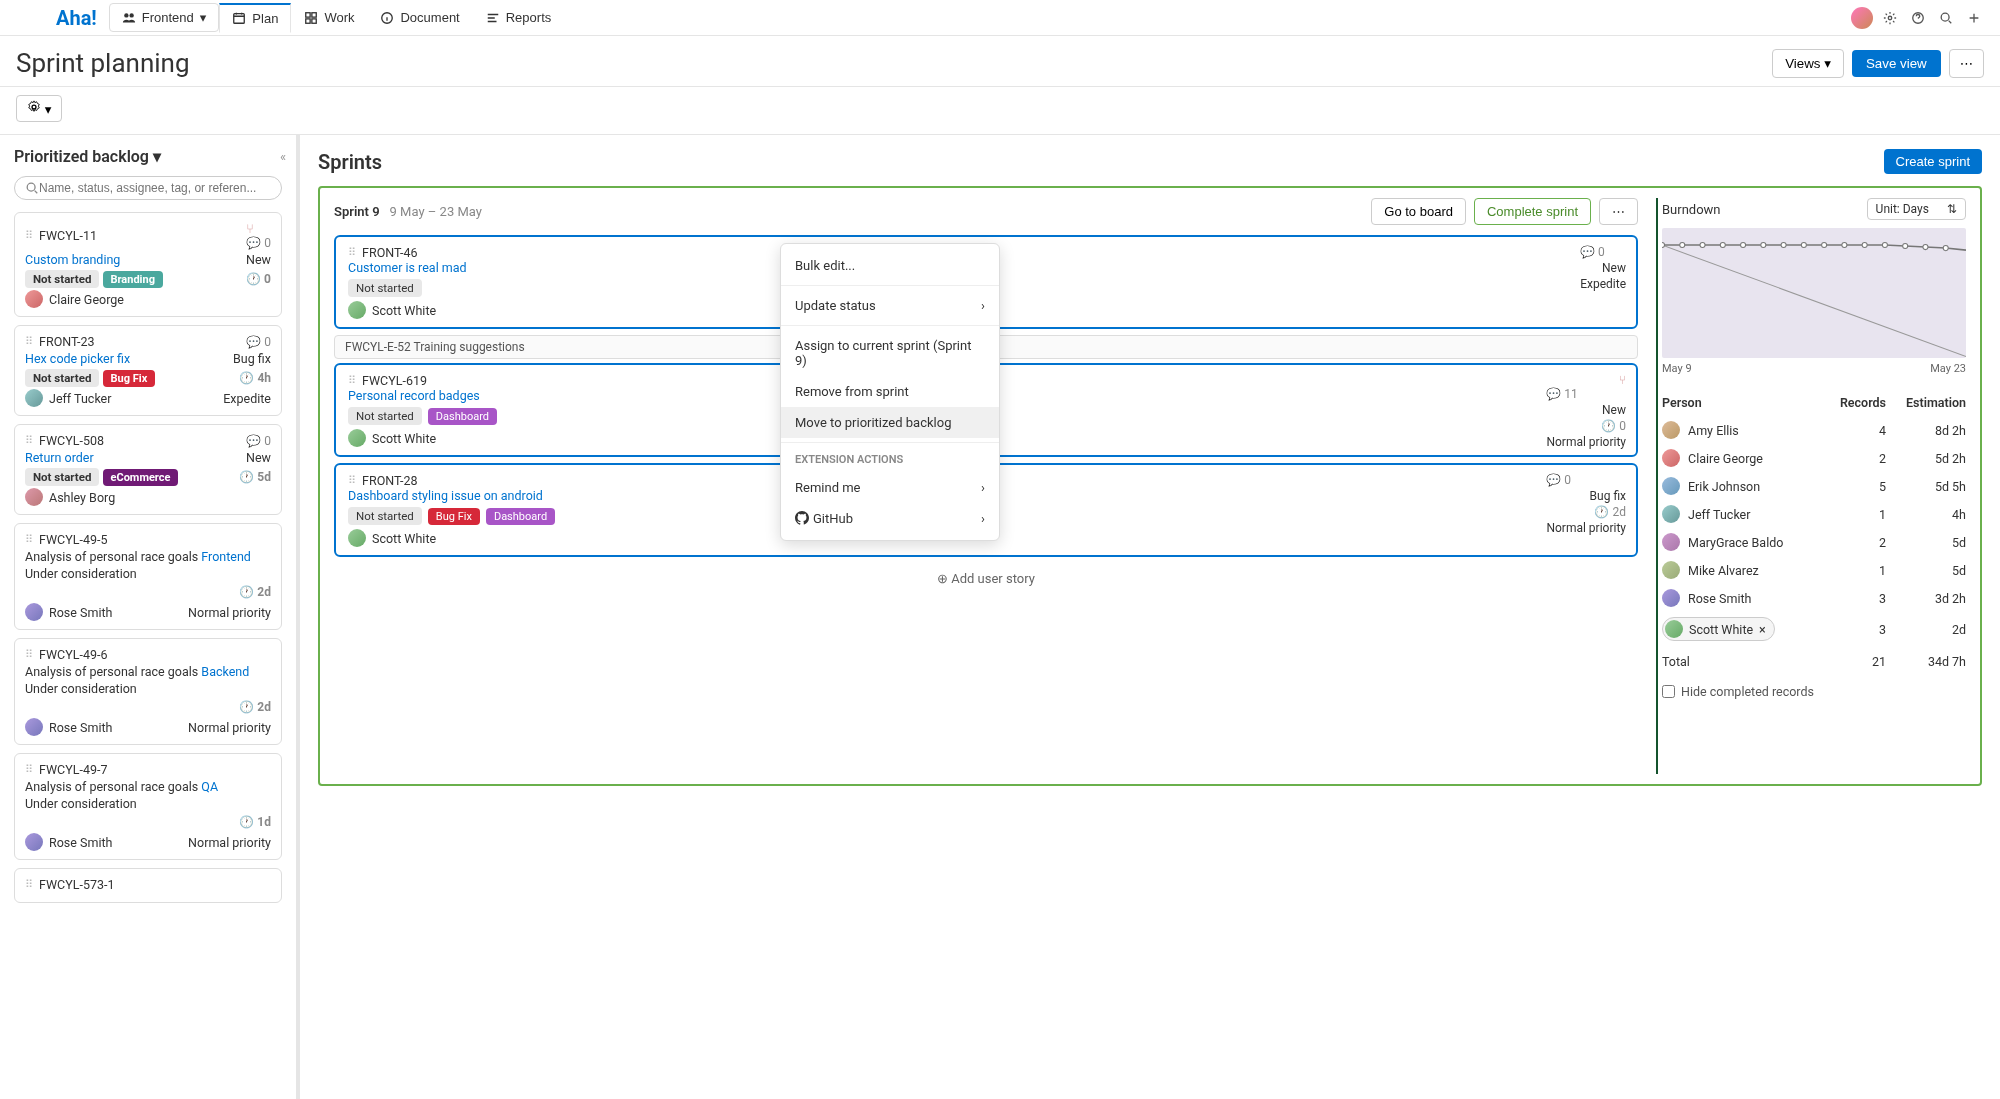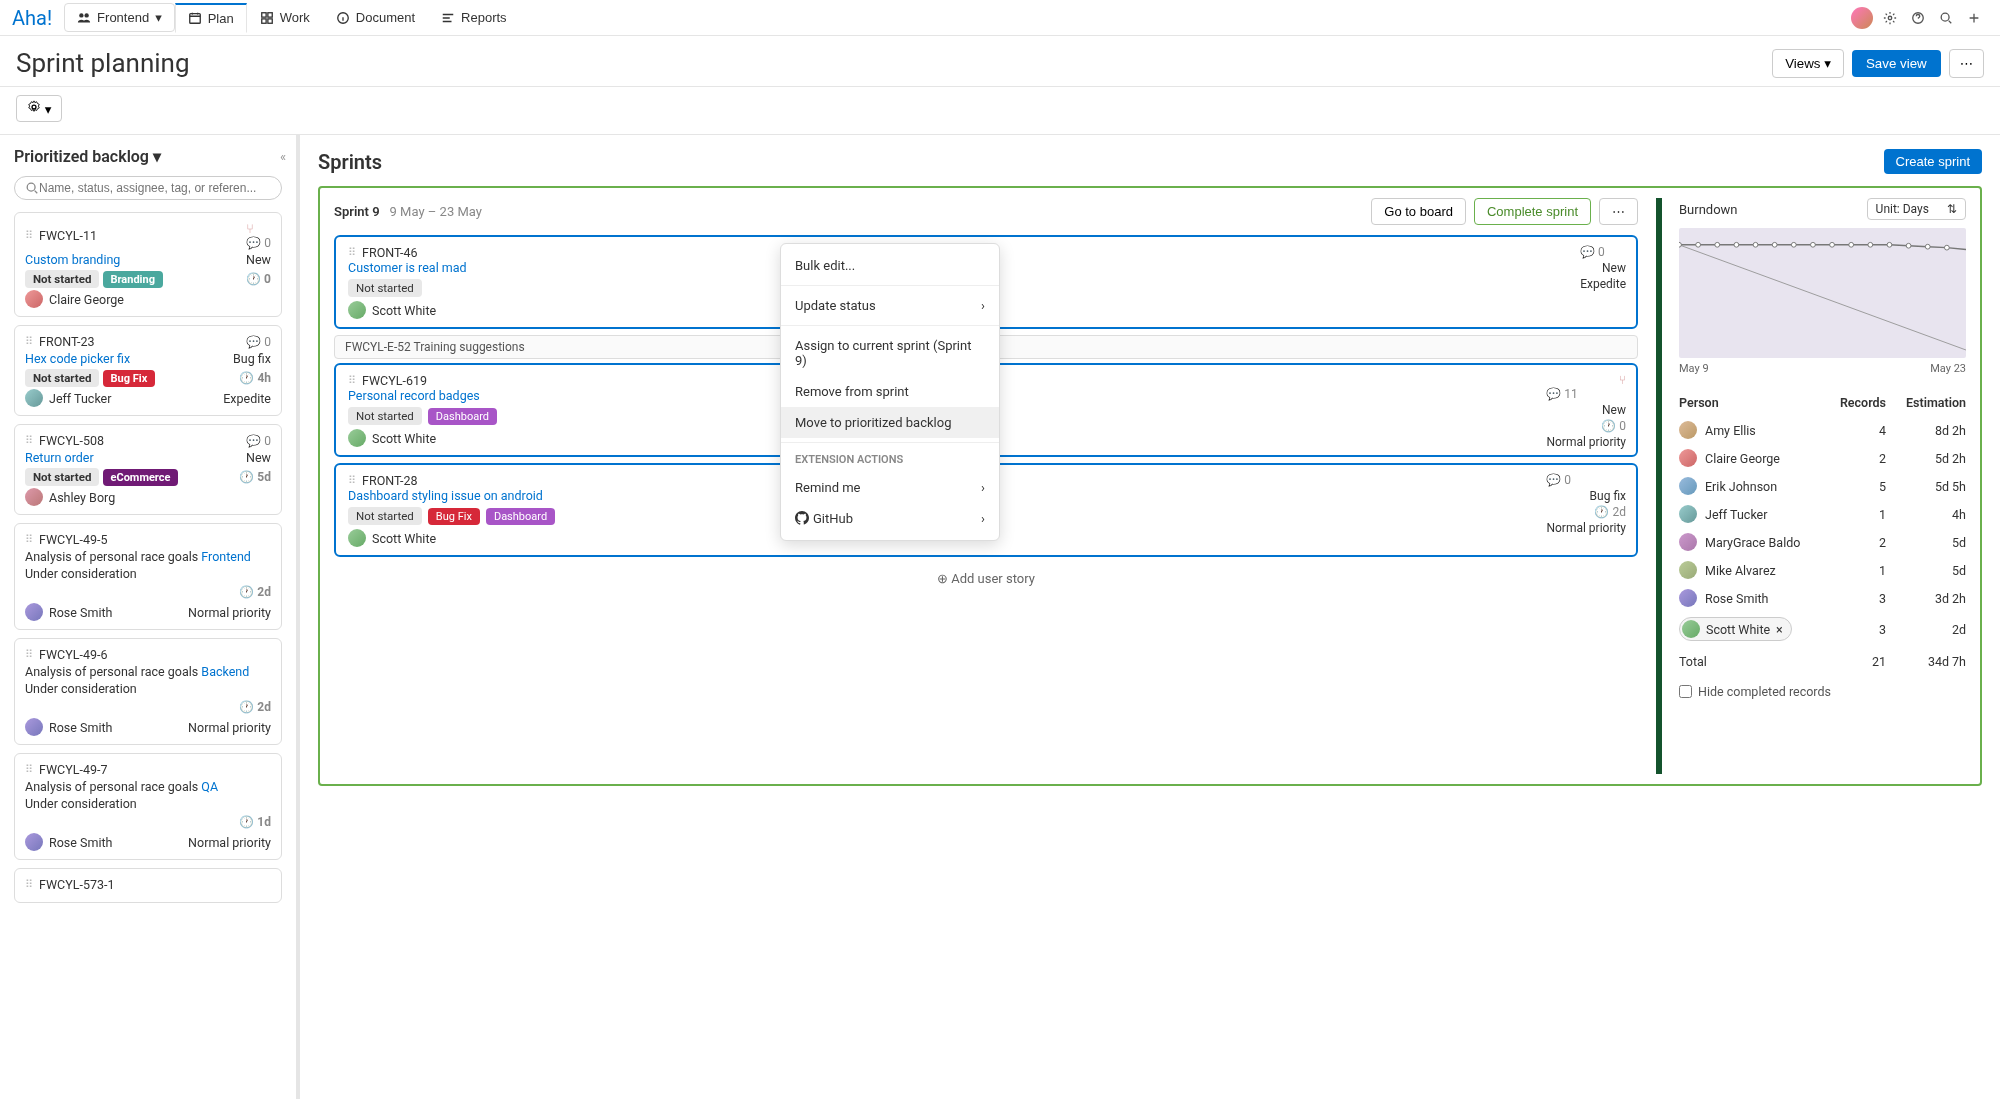--- a/index.html
+++ b/index.html
@@ -1,18 +1,18 @@
 <!DOCTYPE html>
 <html><head>
 <meta charset="utf-8">
 <style>
 * { box-sizing: border-box; margin: 0; padding: 0; }
 body { font-family: -apple-system, BlinkMacSystemFont, "Segoe UI", Roboto, sans-serif; font-size: 13px; color: #333; background: #fff; }
 .topnav { display: flex; align-items: center; height: 36px; border-bottom: 1px solid #e5e5e5; padding: 0 12px; }
-.logo { font-size: 20px; font-weight: 400; color: #0073cf; margin-right: 12px; }
+.logo { font-size: 20px; font-weight: 700; color: #0073cf; margin-right: 12px; margin-left: 44px; }
 .nav-btn { display: flex; align-items: center; gap: 6px; padding: 6px 12px; border: 1px solid transparent; background: none; cursor: pointer; font-size: 13px; color: #333; border-radius: 4px; }
 .nav-btn.bordered { border: 1px solid #ddd; }
 .nav-btn.active { background: #fff; border-top: 2px solid #0073cf; border-left: 1px solid #e5e5e5; border-right: 1px solid #e5e5e5; border-radius: 0; }
 .nav-spacer { flex: 1; }
 .icon-btn { width: 28px; height: 28px; display: flex; align-items: center; justify-content: center; cursor: pointer; color: #555; border-radius: 4px; }
 .avatar-sm { width: 22px; height: 22px; border-radius: 50%; background: linear-gradient(135deg,#f7b,#c85); }
 .subheader { display: flex; align-items: center; padding: 12px 16px 8px; border-bottom: 1px solid #e5e5e5; }
 .page-title { font-size: 26px; font-weight: 400; flex: 1; }
 .views-btn { padding: 6px 12px; border: 1px solid #ccc; background: #fff; border-radius: 4px; cursor: pointer; margin-right: 8px; }
 .save-view { padding: 6px 14px; background: #0073cf; color: #fff; border: none; border-radius: 4px; cursor: pointer; font-weight: 500; }
@@ -62,21 +62,21 @@
 .sprint-dates { color: #888; }
 .sprint-head-right { margin-left: auto; display: flex; gap: 8px; }
 .btn-outline { padding: 5px 12px; border: 1px solid #ccc; background: #fff; border-radius: 4px; cursor: pointer; font-size: 13px; }
 .btn-outline.green { color: #4a8b2a; border-color: #6ab04c; }
 .story-card { border: 2px solid #0073cf; border-radius: 6px; padding: 8px 12px; margin-bottom: 6px; font-size: 12.5px; position: relative; background: #fff; }
 .placeholder-row { border: 1px solid #ddd; border-radius: 4px; padding: 4px 10px; font-size: 12px; color: #555; margin-bottom: 4px; background:#fafafa; }
 .story-meta-right { position: absolute; right: 10px; top: 8px; text-align: right; font-size: 12px; }
 .story-meta-right div { margin-bottom: 2px; }
 .tags-row { display: flex; gap: 6px; align-items: center; margin: 4px 0; }
 .add-story { text-align: center; color: #666; padding: 8px; cursor: pointer; }
-.sprint-right { width: 310px; border-left: 6px solid #14532d; padding-left: 17px; }
+.sprint-right { width: 310px; border-left: 2px solid #14532d; padding-left: 4px; }
 .burndown-hdr { display: flex; align-items: center; justify-content: space-between; margin-bottom: 8px; }
 .unit-sel { padding: 3px 8px; border: 1px solid #ccc; border-radius: 4px; font-size: 12px; display:flex; align-items:center; gap:18px;}
 .burndown-chart { height: 130px; background: linear-gradient(to bottom, #e8e4ef 0%, #e8e4ef 100%); border-radius: 2px; position: relative; margin-bottom: 4px; }
 .burndown-line { position: absolute; left: 0; top: 12px; right: 0; bottom: 0; }
 .burndown-axis { display: flex; justify-content: space-between; font-size: 11px; color: #666; margin-bottom: 14px; }
 .people-table { width: 100%; font-size: 12.5px; }
 .people-hdr { display: flex; font-weight: 600; padding: 6px 0; border-bottom: none; }
 .people-row { display: flex; align-items: center; padding: 5px 0; }
 .col-person { flex: 1; display: flex; align-items: center; gap: 8px; }
 .col-rec { width: 60px; text-align: right; }

